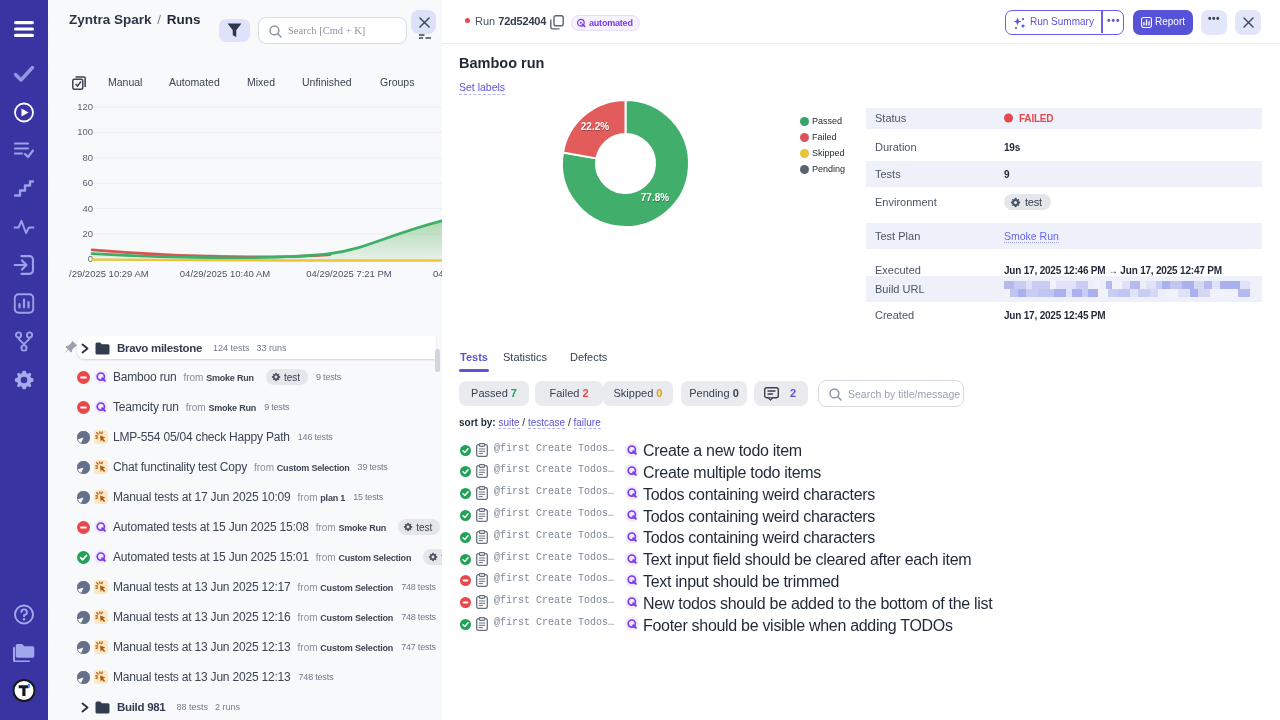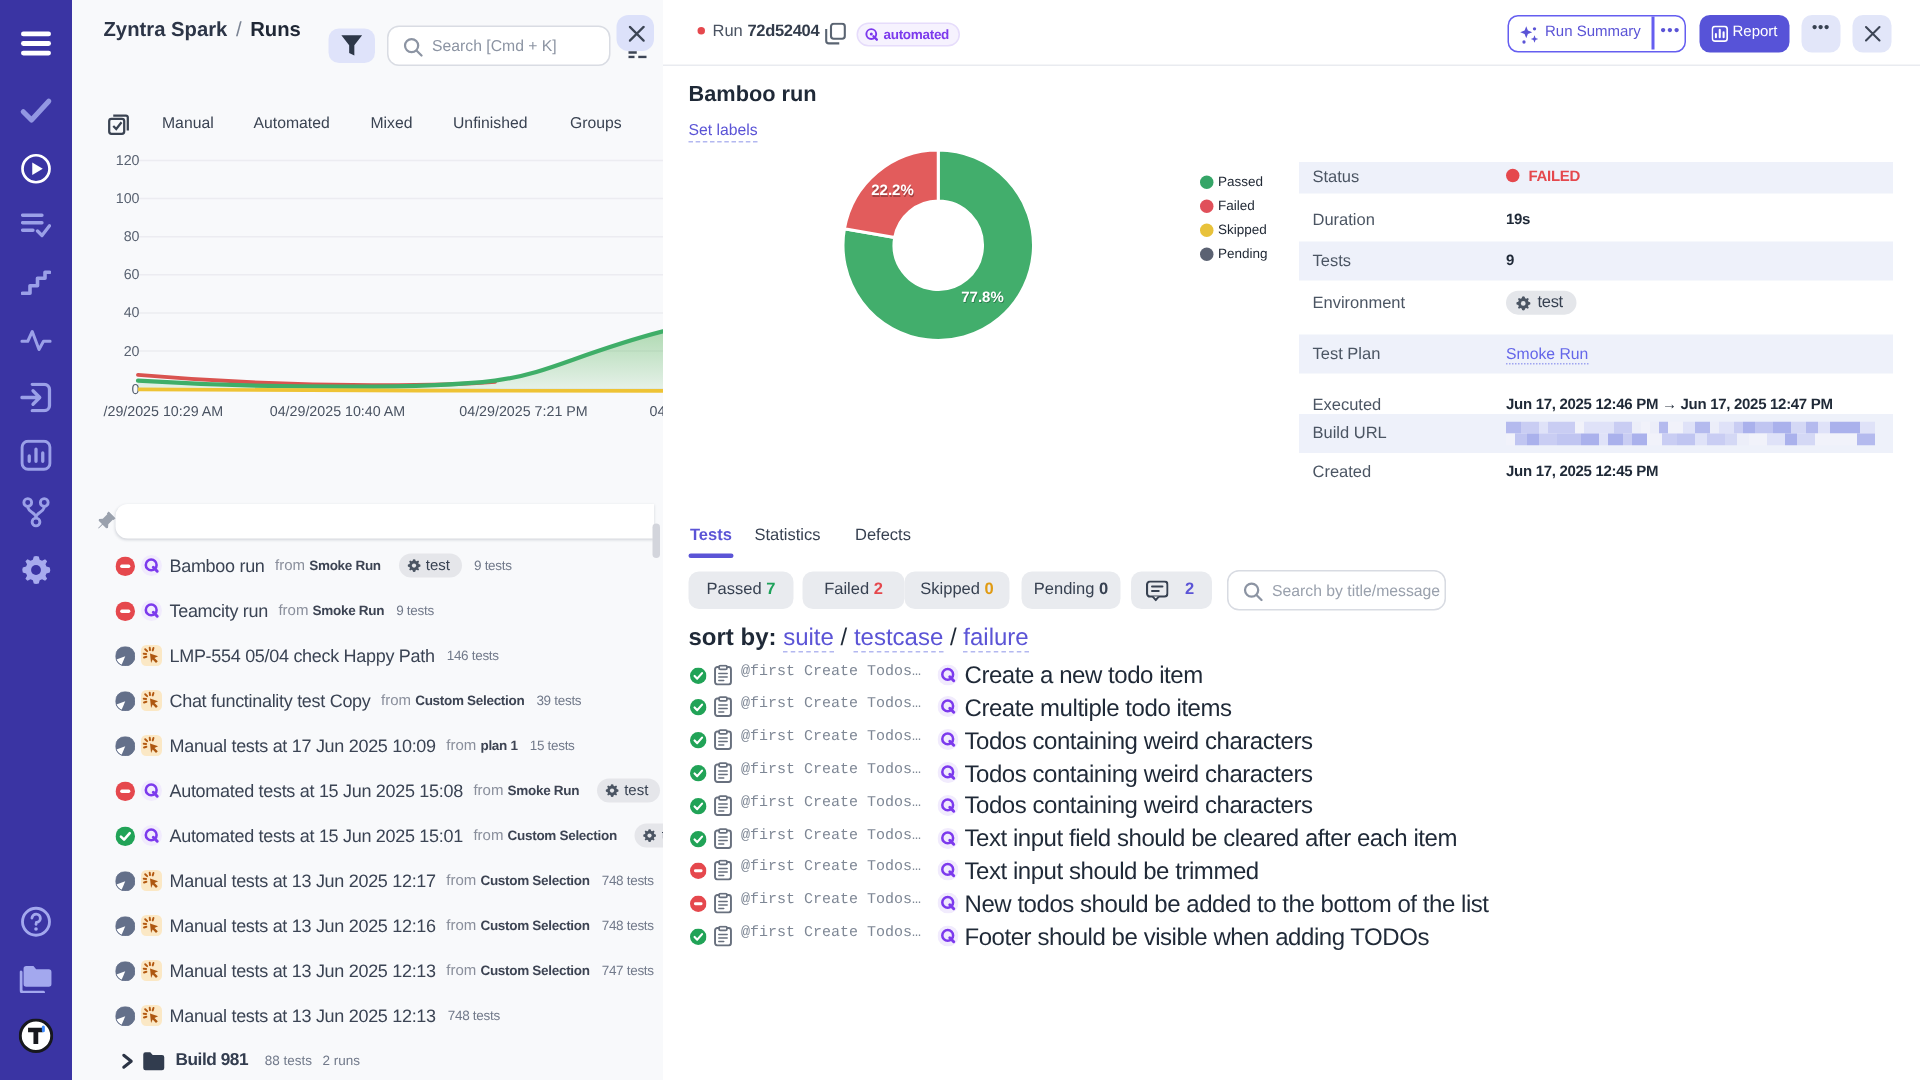--- a/index.html
+++ b/index.html
@@ -5,21 +5,21 @@
 * { margin:0; padding:0; box-sizing:border-box; }
 html,body { width:1280px; height:720px; overflow:hidden; font-family:"Liberation Sans",sans-serif; background:#fff; }
 
 #sidebar { position:absolute; left:0; top:0; width:48px; height:720px; background:#3a34a3; }
 #sidebar svg { position:absolute; left:50%; transform:translateX(-50%); }
 
 #listpanel { position:absolute; left:48px; top:0; width:394px; height:720px; background:#f8f9fb; overflow:hidden; }
 #listpanel .hdr-title { position:absolute; left:21px; top:12px; font-size:13.5px; font-weight:bold; color:#2c3547;}
 .filterchip { position:absolute; left:171px; top:19px; width:31px; height:23px; background:#dfe3fa; border-radius:7px; }
 .searchbox { position:absolute; left:210px; top:17px; width:149px; height:27px; background:#fff; border:1px solid #d9dce3; border-radius:8px; }
-.searchbox span { position:absolute; left:29px; top:7px; font-size:10.5px; color:#8c94a3; }
+.searchbox span { position:absolute; left:29px; top:7px; font-size:10.5px; color:#8c94a3;font-family:Liberation Serif, serif; }
 .xclose { position:absolute; left:363px; top:10px; width:25px; height:24px; background:#dce1fa; border-radius:8px; }
 
 .ltab { position:absolute; top:76px; font-size:10.5px; font-weight:500; color:#3a4352; }
 
 .runrow { position:absolute; left:0; width:420px; height:30px; display:flex; align-items:center; padding-left:65px; white-space:nowrap; }
 .runrow .t { font-size:12px; color:#3b4454; font-weight:500; letter-spacing:-0.2px; }
 .runrow .f { font-size:10px; color:#8a8f9c; margin-left:7px; }
 .runrow .f b { color:#3d4453; font-size:9px; letter-spacing:-0.2px; }
 .runrow .c { font-size:9px; color:#71798a; margin-left:8px; letter-spacing:-0.2px; }
 .envpill { height:16px; background:#e5e6ea; border-radius:9px; font-size:10px; color:#374151; display:inline-flex; align-items:center; gap:3px; padding:0 8px 0 5px; margin-left:12px; }
@@ -186,20 +186,31 @@
       <text x="21" y="182">/29/2025 10:29 AM</text>
       <text x="177" y="182" text-anchor="middle">04/29/2025 10:40 AM</text>
       <text x="301" y="182" text-anchor="middle">04/29/2025 7:21 PM</text>
       <text x="385" y="182">04/29</text>
     </g>
   </svg>
   <div style="position:absolute;left:29px;top:336px;width:359px;height:23px;background:#fff;border-radius:8px 0 0 8px;box-shadow:0 1px 2px rgba(40,50,70,.18)"></div>
   <svg width="13" height="14" viewBox="0 0 13 14" style="position:absolute;left:17px;top:340px">
       <path d="M7.5 1 L12 5.5 L10.8 6.7 L10.2 6.5 L7.2 9.5 L7 12 L5.8 12.2 L3.4 9.8 L0.8 12.4 L0.4 12 L3 9.4 L0.8 7.2 L1 6 L3.5 5.8 L6.5 2.8 L6.3 2.2 Z" fill="#9aa1ad"></path>
     </svg>
+  <div class="folderrow" style="top:333px">
+      <svg width="8" height="11" viewBox="0 0 8 11" style="flex:none">
+        <path d="M1.5 1.5 L6.5 5.5 L1.5 9.5" stroke="#2b3445" stroke-width="2" fill="none" stroke-linecap="round" stroke-linejoin="round"></path>
+      </svg>
+      <svg width="15" height="13" viewBox="0 0 15 13" style="flex:none;margin-left:6px">
+        <path d="M0.5 2 A1.5 1.5 0 0 1 2 0.5 H5.2 L6.8 2.3 H13 A1.5 1.5 0 0 1 14.5 3.8 V11 A1.5 1.5 0 0 1 13 12.5 H2 A1.5 1.5 0 0 1 0.5 11 Z" fill="#313c4e"></path>
+      </svg>
+      <span class="t">Bravo milestone</span>
+      <span class="c">124 tests</span>
+      <span class="c2">33 runs</span>
+    </div>
   <div class="runrow" style="top:362px">
       <svg class="statusico" width="13" height="13" viewBox="0 0 13 13">
         <circle cx="6.5" cy="6.5" r="6.5" fill="#e5484d"></circle>
         <rect x="3.1" y="5.4" width="6.8" height="2.2" rx="1.1" fill="#fff"></rect>
       </svg>
       <svg class="runico" width="14" height="14" viewBox="0 0 14 14">
         <circle cx="7" cy="7" r="7" fill="#f1ebfd"></circle>
         <circle cx="6.8" cy="6.6" r="3.6" stroke="#7c3aed" stroke-width="1.7" fill="none"></circle>
         <path d="M8.2 8.2 L10.8 10.8" stroke="#7c3aed" stroke-width="2" stroke-linecap="round"></path>
       </svg>
@@ -535,21 +546,21 @@
         <path d="M4 4 H11 M4 7 H8.5" stroke="#374151" stroke-width="1.3" stroke-linecap="round"></path>
         <path d="M4.5 10.7 L6.5 13 L8.5 10.7" fill="#fff" stroke="#374151" stroke-width="1.3"></path>
       </svg><b style="color:#5b54d6;margin-left:24px">2</b></div>
   <div style="position:absolute;left:376px;top:380px;width:146px;height:27px;background:#fff;border:1px solid #d8dbe2;border-radius:8px;overflow:hidden">
       <svg width="13" height="13" viewBox="0 0 13 13" style="position:absolute;left:10px;top:7px">
         <circle cx="5.4" cy="5.4" r="4.4" stroke="#8c94a3" stroke-width="1.5" fill="none"></circle>
         <path d="M8.8 8.8 L12 12" stroke="#8c94a3" stroke-width="1.5" stroke-linecap="round"></path>
       </svg>
       <span style="position:absolute;left:29px;top:7px;font-size:10.5px;color:#9aa1ad;white-space:nowrap">Search by title/message</span>
     </div>
-  <div style="position:absolute;left:17px;top:417px;font-size:16px;color:#1f2937"><b>sort by:</b> <a class="slink">suite</a> / <a class="slink">testcase</a> / <a class="slink">failure</a></div>
+  <div style="position:absolute;left:17px;top:417px;font-size:10px;color:#1f2937"><b>sort by:</b> <a class="slink">suite</a> / <a class="slink">testcase</a> / <a class="slink">failure</a></div>
   <div class="tstrow" style="top:438.6px">
       <svg width="11" height="11" viewBox="0 0 13 13" style="position:absolute;left:18px;top:6px">
         <circle cx="6.5" cy="6.5" r="6.5" fill="#21a357"></circle>
         <path d="M3.6 6.7 L5.7 8.8 L9.5 4.4" stroke="#fff" stroke-width="1.7" fill="none" stroke-linecap="round" stroke-linejoin="round"></path>
       </svg>
       <svg width="12" height="14" viewBox="0 0 12 14" style="position:absolute;left:34px;top:4px">
         <rect x="0.7" y="1.7" width="10.6" height="11.6" rx="1.6" fill="none" stroke="#68707e" stroke-width="1.3"></rect>
         <rect x="3.4" y="0.7" width="5.2" height="2.6" rx="0.8" fill="#f8f9fb" stroke="#68707e" stroke-width="1.2"></rect>
         <path d="M3.2 6 H8.8 M3.2 8.3 H8.8 M3.2 10.6 H6.5" stroke="#68707e" stroke-width="1" stroke-linecap="round"></path>
       </svg>

